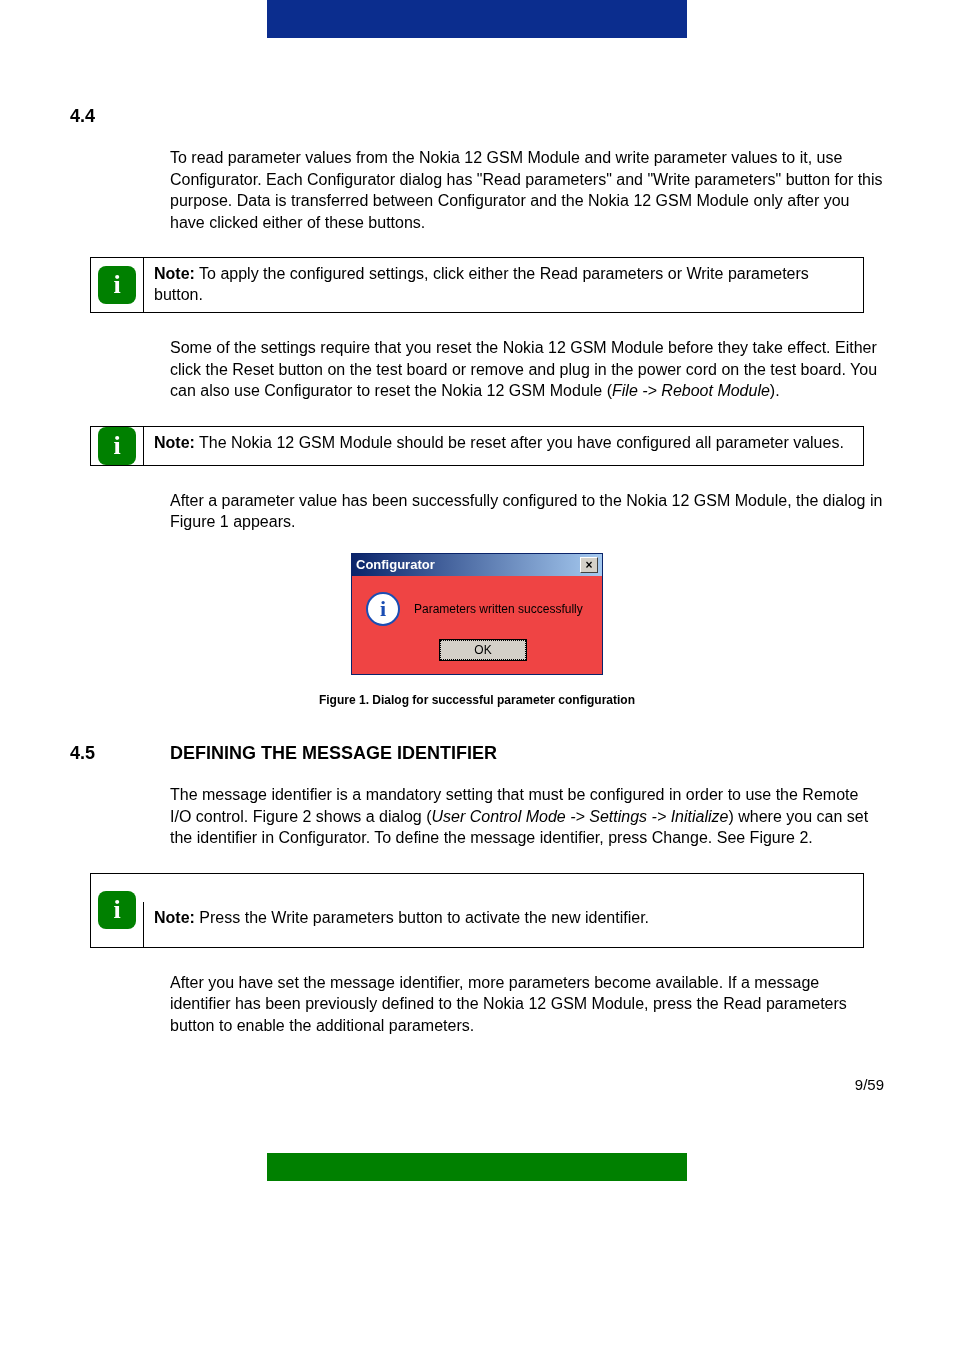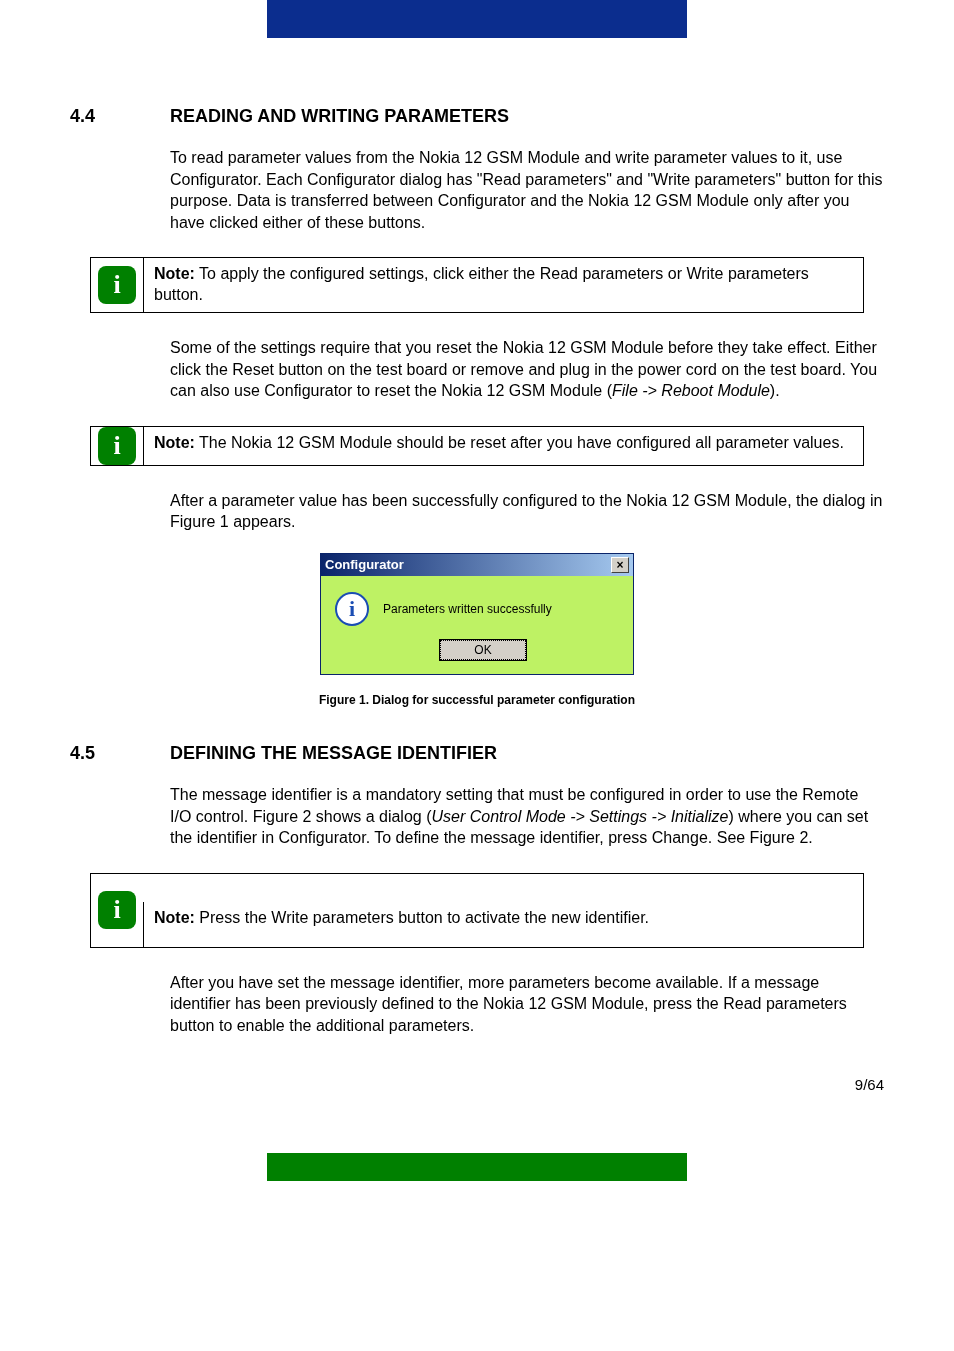--- a/index.html
+++ b/index.html
@@ -27,21 +27,21 @@
   .note-icon {
     width: 38px; height: 38px; border-radius: 8px; background: #008000;
     display: flex; align-items: center; justify-content: center;
     font-family: Georgia, serif; font-weight: bold; color: #fff; font-size: 26px;
   }
   .note-text-cell { flex: 1; padding: 6px 10px; font-size: 16px; line-height: 1.3; border-left: 1px solid #000; }
   .note-text-cell b { font-weight: bold; text-align: right; }
   .italic { font-style: italic; }
   .dialog-wrap { display: flex; justify-content: center; margin: 20px 0 10px 0; }
   .win-dialog {
-    width: 314px; border: 1px solid #0a246a; background: #bef264;
+    width: 252px; border: 1px solid #0a246a; background: #ef4444;
     font-family: Tahoma, Arial, sans-serif; font-size: 13px;
   }
   .win-titlebar {
     background: linear-gradient(to right, #0a246a, #a6caf0);
     color: #fff; font-weight: bold; padding: 3px 4px; display: flex; justify-content: space-between; align-items: center;
   }
   .win-close {
     width: 18px; height: 16px; background: #d4d0c8; border: 1px solid #fff; border-right-color:#404040; border-bottom-color:#404040;
     color:#000; font-size:12px; font-weight:bold; text-align:center; line-height:14px; cursor:pointer;
   }
@@ -61,21 +61,20 @@
 </style>
 </head>
 <body>
 
 <div class="top-band"></div>
 
 <div class="content">
 
   <div class="section-row">
     <div class="section-num">4.4</div>
-    <div class="section-title">READING AND WRITING PARAMETERS</div>
   </div>
   <p class="body-text">To read parameter values from the Nokia 12 GSM Module and write parameter values to it, use Configurator. Each Configurator dialog has "Read parameters" and "Write parameters" button for this purpose. Data is transferred between Configurator and the Nokia 12 GSM Module only after you have clicked either of these buttons.</p>
 
   <div class="note-box">
     <div class="note-icon-cell">
       <div class="note-icon">i</div>
     </div>
     <div class="note-text-cell">
       <b>Note:</b><span> To apply the configured settings, click either the Read parameters or Write parameters button.</span>
     </div>
@@ -128,15 +127,15 @@
     </div>
     <div class="note-text-cell" style="padding-bottom:18px;margin-top:28px;">
       <b>Note:</b><span> Press the Write parameters button to activate the new identifier.</span>
     </div>
   </div>
 
   <p class="body-text">After you have set the message identifier, more parameters become available. If a message identifier has been previously defined to the Nokia 12 GSM Module, press the Read parameters button to enable the additional parameters.</p>
 
 </div>
 
-<div class="page-num">9/64</div>
+<div class="page-num">9/59</div>
 
 <div class="bottom-band"></div>
 
 </body></html>

